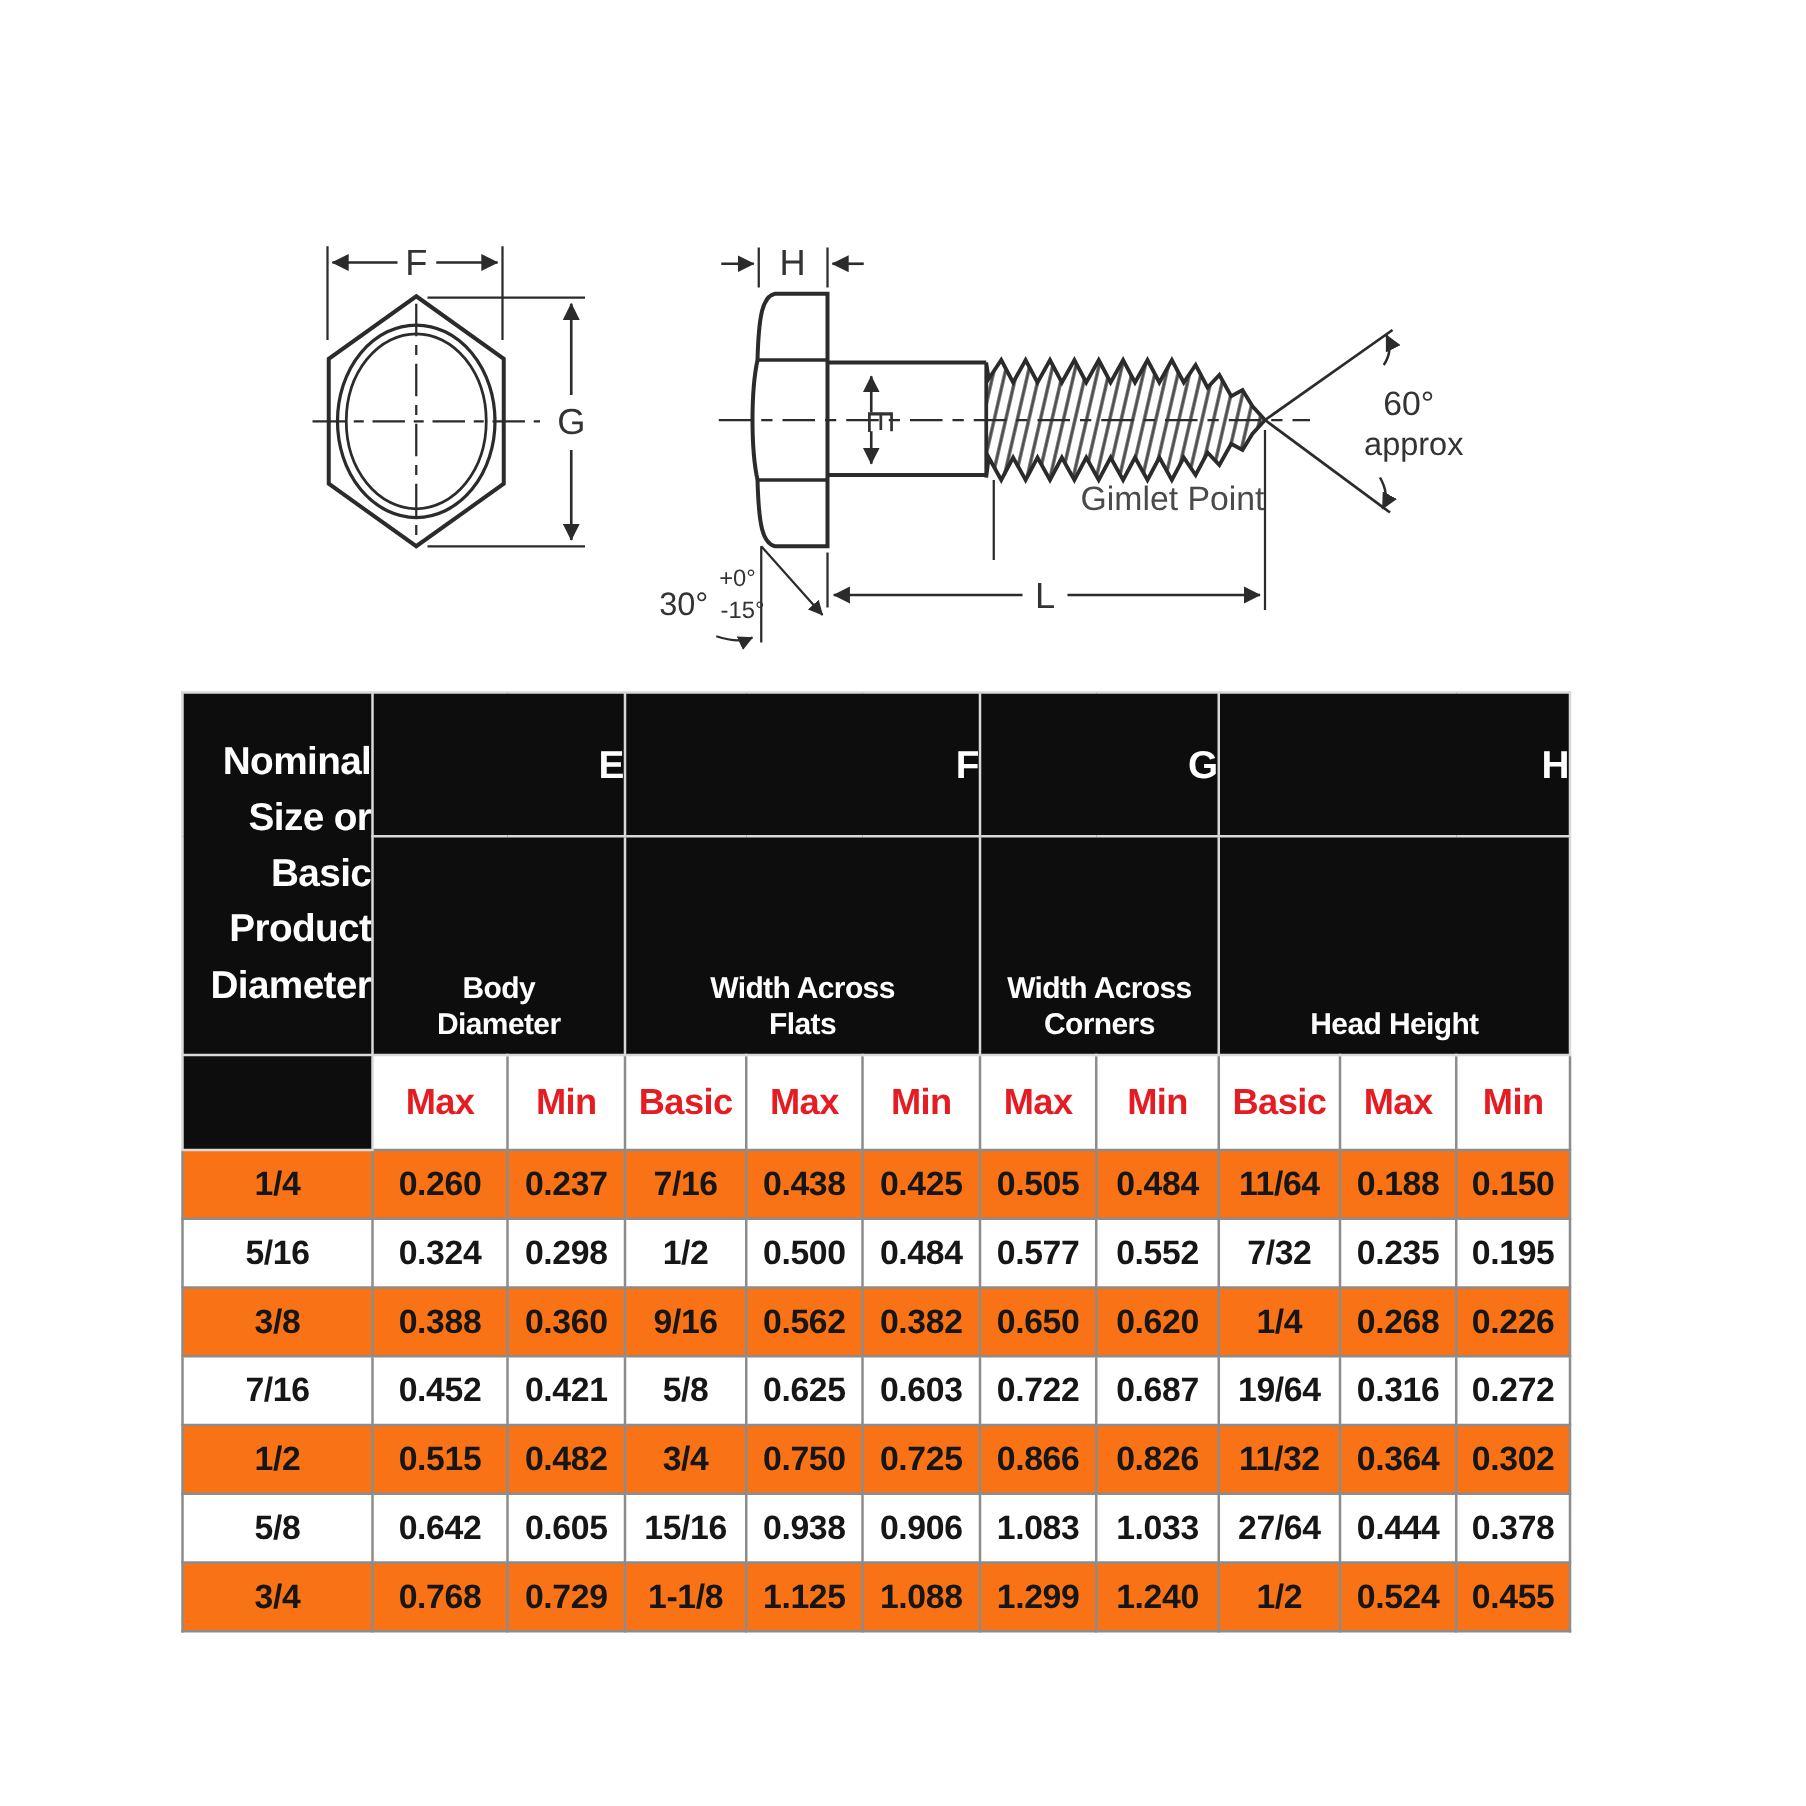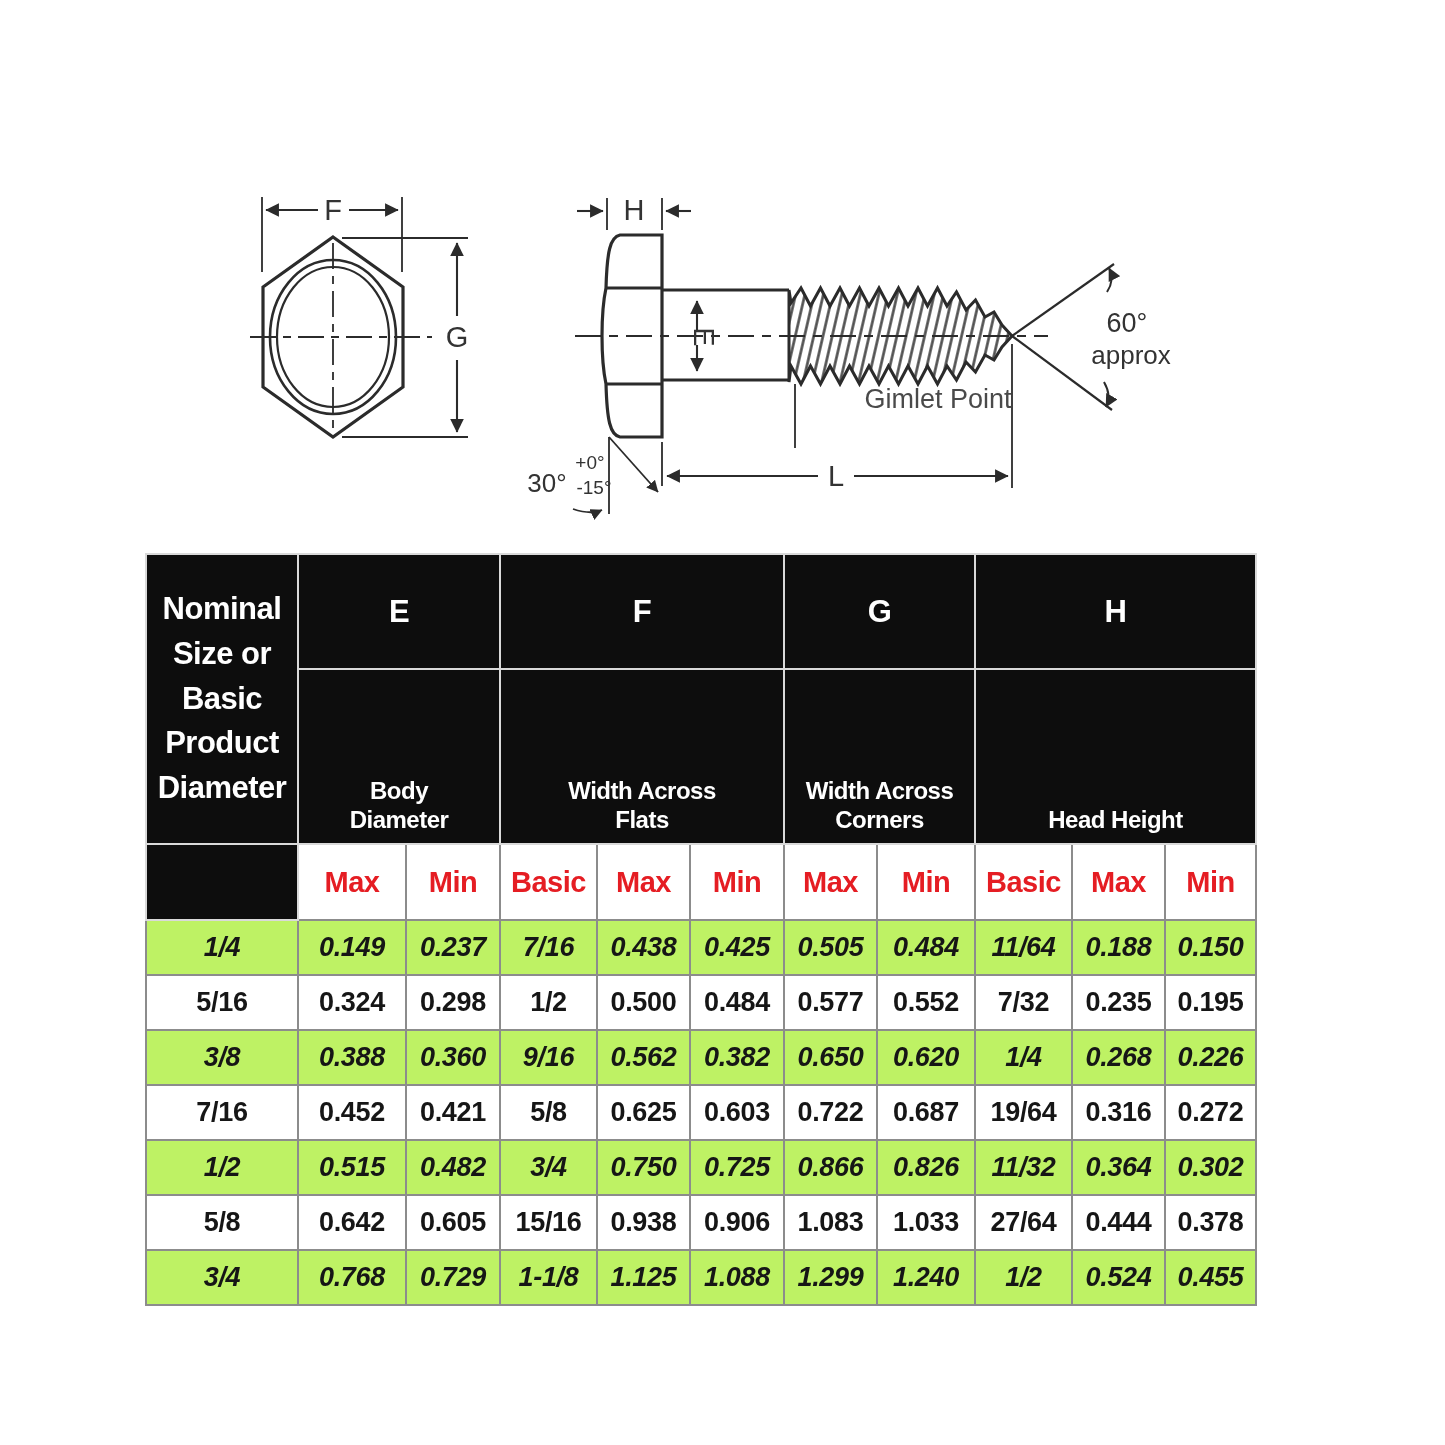--- a/index.html
+++ b/index.html
@@ -11,33 +11,33 @@
   table.spec{
     position:absolute;left:145px;top:553px;width:1110px;
     border-collapse:collapse;table-layout:fixed;
     letter-spacing:-0.5px;
   }
   table.spec th,table.spec td{box-sizing:border-box;padding:0;text-align:center;vertical-align:middle;}
   .blackcell{
     background:#0d0d0d;color:#ffffff;border:2px solid #d9d9d9;
     font-weight:700;
   }
-  tr.letters th{height:115px;font-size:31px;}
+  tr.letters th{height:115px;font-size:31px;text-align:right;}
   tr.descs th{height:175px;font-size:24px;vertical-align:bottom;padding-bottom:9px;line-height:1.18;white-space:pre-line;}
   th.nominal{font-size:29px;line-height:1.44;white-space:pre-line;vertical-align:middle;}
   tr.subs th{height:76px;}
   tr.subs th.sub{
     background:#ffffff;color:#e51d23;border:2px solid #8c8c8c;
     font-weight:700;font-size:29px;
   }
   tbody td{
     height:55px;border:2px solid #8c8c8c;
     font-weight:700;font-size:27px;color:#161616;letter-spacing:-0.3px;
   }
-  tbody tr.g td{background:#bef264;font-style:italic;}
+  tbody tr.g td{background:#f97316;}
   tbody tr.w td{background:#ffffff;margin-left:41px;}
 </style>
 </head>
 <body>
 
 <div class="page">
 
   <svg width="1445" height="560" viewBox="0 0 1445 560" style="position:absolute;left:0;top:0;">
     <defs>
       <marker id="arr" viewBox="0 0 10 10" refX="9.5" refY="5" markerWidth="6.5" markerHeight="6.5" orient="auto">
@@ -177,21 +177,21 @@
         <th class="sub">Max</th>
         <th class="sub">Min</th>
         <th class="sub">Basic</th>
         <th class="sub">Max</th>
         <th class="sub">Min</th>
       </tr>
     </thead>
     <tbody id="tbody">
         <tr class="g">
           <td>1/4</td>
-          <td>0.149</td>
+          <td>0.260</td>
           <td>0.237</td>
           <td>7/16</td>
           <td>0.438</td>
           <td>0.425</td>
           <td>0.505</td>
           <td>0.484</td>
           <td>11/64</td>
           <td>0.188</td>
           <td>0.150</td>
         </tr>

